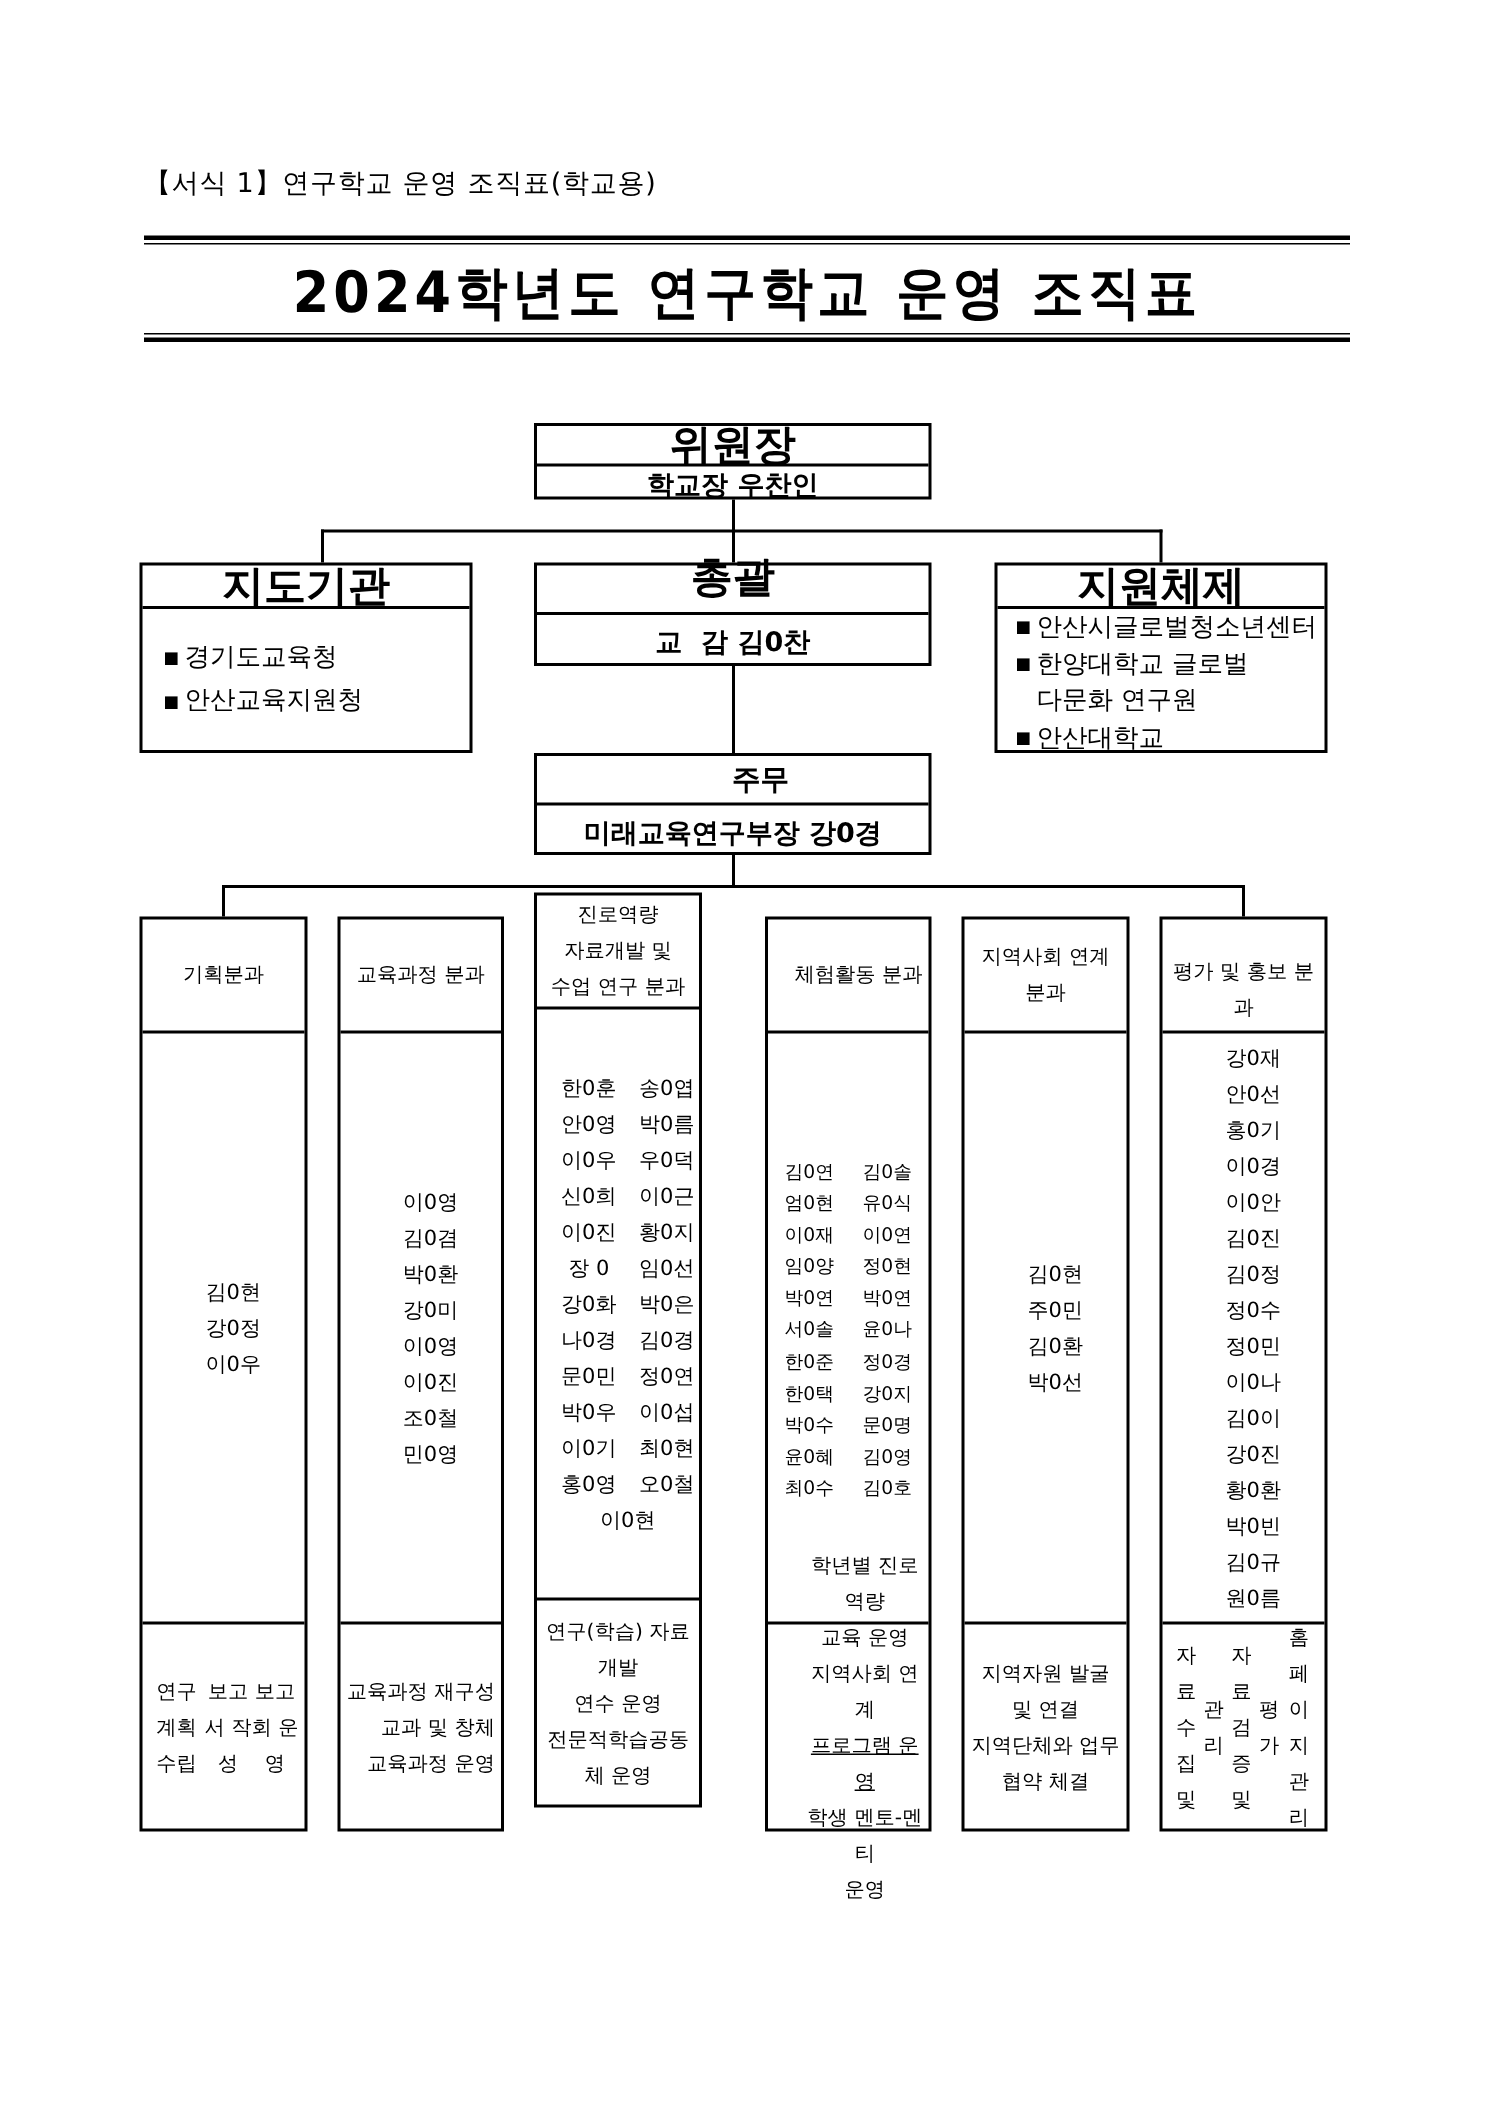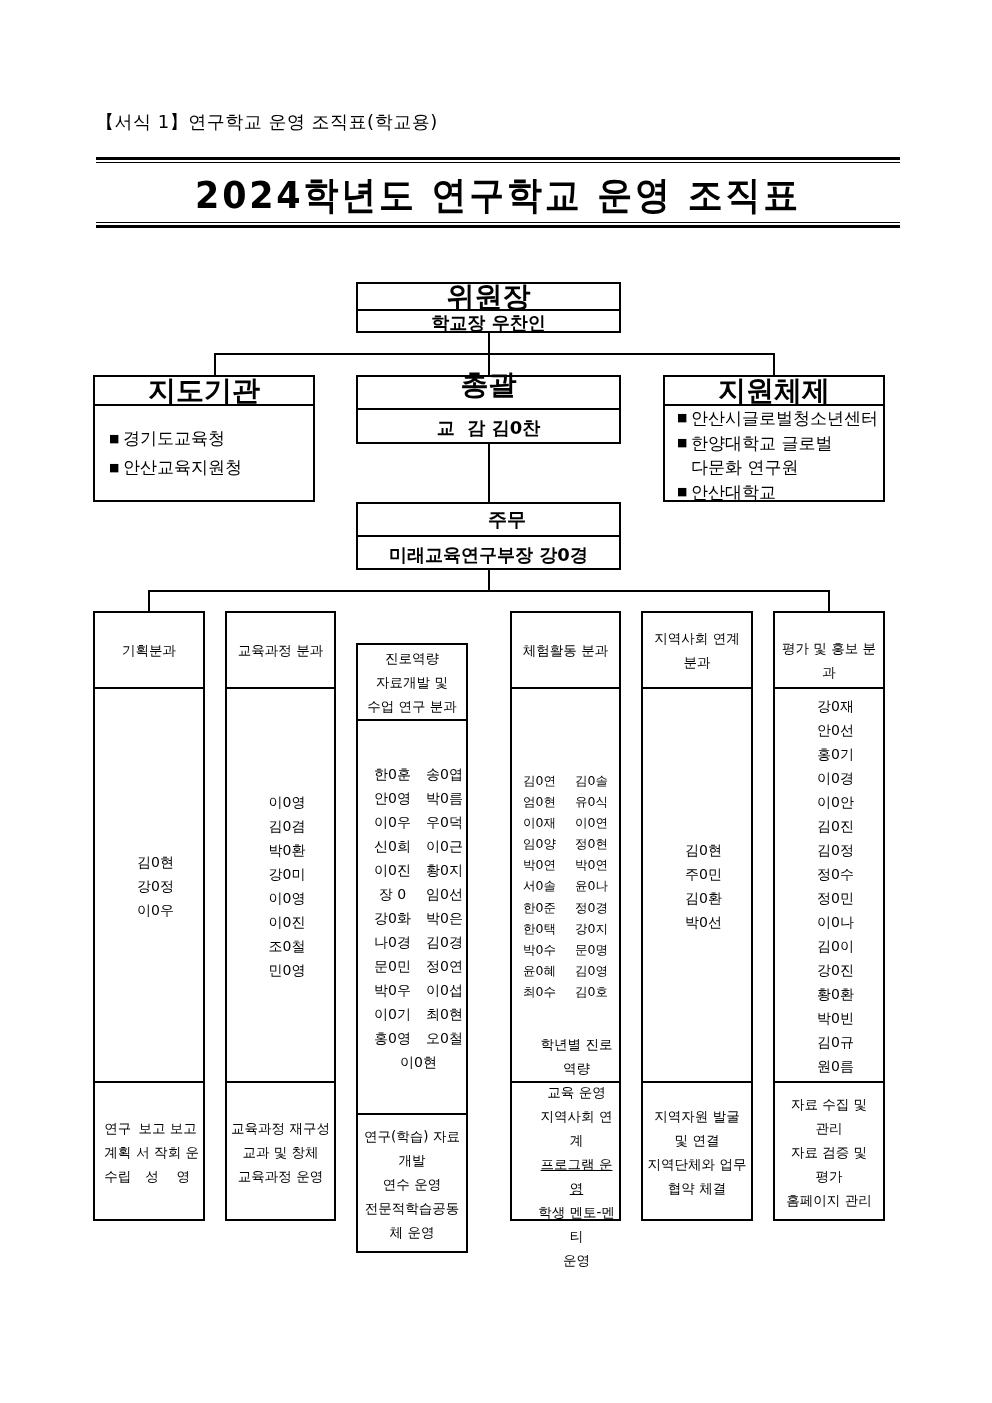--- a/index.html
+++ b/index.html
@@ -125,28 +125,28 @@
   <div class="cell sep names" style="top:74px; height:394px; flex-direction:column;">
     <div>이0영</div>
       <div>김0겸</div>
       <div>박0환</div>
       <div>강0미</div>
     <div>이0영</div>
       <div>이0진</div>
       <div>조0철</div>
       <div>민0영</div>
   </div>
-  <div class="cell sep duties" style="top:468px; height:138px; flex-direction:column;">
+  <div class="cell sep duties" style="top:468px; height:138px; flex-direction:column;align-items:flex-end;">
     <div>교육과정 재구성</div>
       <div>교과 및 창체</div>
       <div>교육과정 운영</div>
   </div>
 </div>
 
-<div class="abs box" style="left:356px; top:643px; width:112px; height:610px;">
+<div class="abs box" style="left:356px; top:595px; width:112px; height:610px;">
   <div class="cell div-title" style="top:0; height:74px; flex-direction:column;">
     <div>진로역량</div>
       <div>자료개발 및</div>
       <div>수업 연구 분과</div>
   </div>
   <div class="cell sep names" style="top:74px; height:394px; flex-direction:column;">
     <div class="pair"><span>한0훈</span><span>송0엽</span></div>
     <div class="pair"><span>안0영</span><span>박0름</span></div>
     <div class="pair"><span>이0우</span><span>우0덕</span></div>
     <div class="pair"><span>신0희</span><span>이0근</span></div>
@@ -163,21 +163,21 @@
   <div class="cell sep duties" style="top:468px; height:138px; flex-direction:column;">
     <div>연구(학습) 자료</div>
       <div>개발</div>
       <div>연수 운영</div>
       <div>전문적학습공동</div>
       <div>체 운영</div>
   </div>
 </div>
 
 <div class="abs box" style="left:510px; top:611px; width:111px; height:610px;">
-  <div class="cell div-title" style="top:0; height:74px;">
+  <div class="cell div-title" style="top:0; height:74px;justify-content:flex-end;">
       <span>체험활동 분과</span>
     </div>
   <div class="cell sep names2" style="top:74px; height:394px; flex-direction:column;">
     <div class="pair"><span>김0연</span><span>김0솔</span></div>
     <div class="pair"><span>엄0현</span><span>유0식</span></div>
     <div class="pair"><span>이0재</span><span>이0연</span></div>
     <div class="pair"><span>임0양</span><span>정0현</span></div>
     <div class="pair"><span>박0연</span><span>박0연</span></div>
     <div class="pair"><span>서0솔</span><span>윤0나</span></div>
     <div class="pair"><span>한0준</span><span>정0경</span></div>
@@ -230,20 +230,20 @@
       <div>정0수</div>
     <div>정0민</div>
       <div>이0나</div>
       <div>김0이</div>
       <div>강0진</div>
     <div>황0환</div>
       <div>박0빈</div>
       <div>김0규</div>
       <div>원0름</div>
   </div>
-  <div class="cell sep duties" style="top:468px; height:138px; flex-direction:column;">
+  <div class="cell sep duties" style="top:468px; height:138px; flex-direction:row;">
     <div>자료 수집 및</div>
       <div>관리</div>
       <div>자료 검증 및</div>
       <div>평가</div>
       <div>홈페이지 관리</div>
   </div>
 </div>
 
 </body></html>

